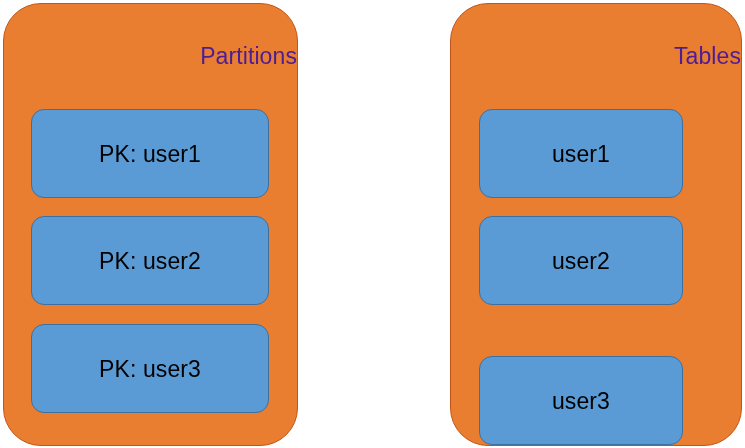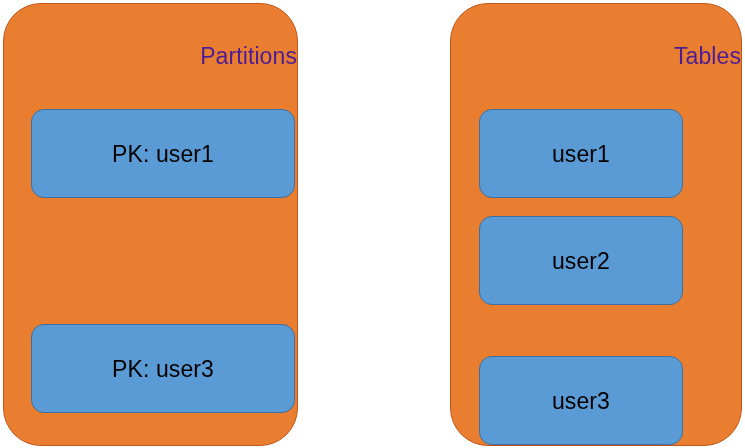--- a/index.html
+++ b/index.html
@@ -62,21 +62,21 @@
   .item-label {
     font-size: 23px;
     line-height: 28px;
     color: #000000;
     letter-spacing: 0.1px;
     white-space: nowrap;
   }
   
   #group-partitions .item-box {
     left: 27px;
-    width: 264px;
+    width: 238px;
     height: 89px;
   }
   #group-partitions .item-box.row-0 { top: 105px; }
   #group-partitions .item-box.row-1 { top: 212px; }
   #group-partitions .item-box.row-2 { top: 320px; }
 
   
   #group-tables .item-box {
     left: 28px;
     width: 204px;
@@ -91,20 +91,23 @@
 
 <div id="canvas" style="background: rgb(255, 255, 255);">
 
   <div class="group-box" id="group-partitions" style="background: rgb(233, 125, 48); border-color: rgb(193, 86, 26);">
     <div class="group-title">Partitions</div>
 
     <div class="item-box row-0" style="background: rgb(91, 155, 213); border-color: rgb(63, 111, 158);">
       <span class="item-label">PK: user1</span>
     </div>
 
+    <div class="item-box row-1" style="background: rgb(91, 155, 213); border-color: rgb(63, 111, 158);">
+      <span class="item-label">PK: user2</span>
+    </div>
 
     <div class="item-box row-2" style="background: rgb(91, 155, 213); border-color: rgb(63, 111, 158);">
       <span class="item-label">PK: user3</span>
     </div>
   </div>
 
   <div class="group-box" id="group-tables" style="background: rgb(233, 125, 48); border-color: rgb(193, 86, 26);">
     <div class="group-title">Tables</div>
 
     <div class="item-box row-0" style="background: rgb(91, 155, 213); border-color: rgb(63, 111, 158);">

